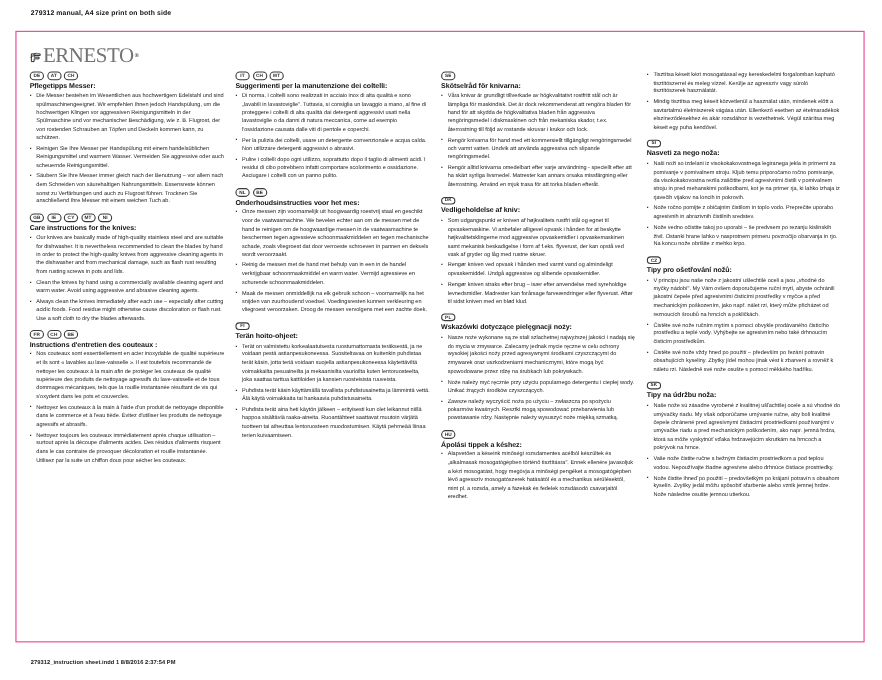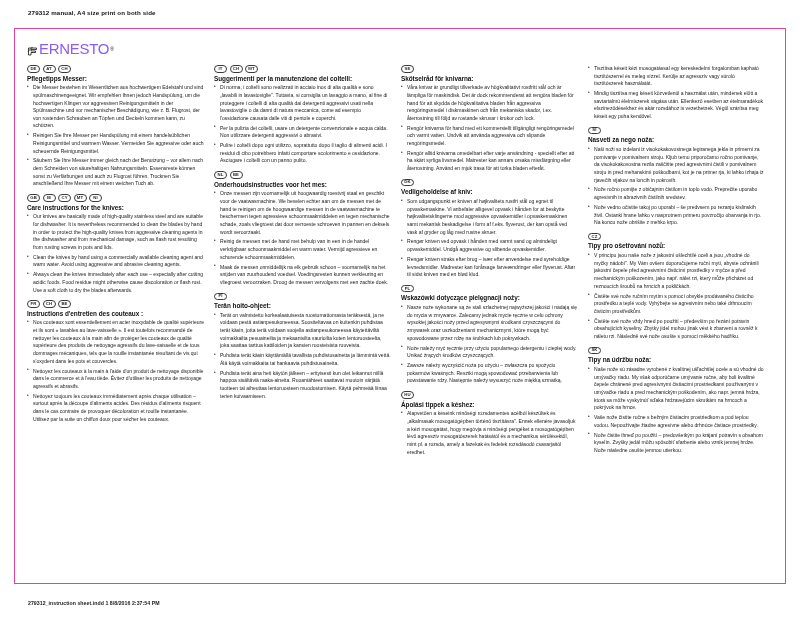--- a/index.html
+++ b/index.html
@@ -45,26 +45,26 @@
     align-items: center;
     gap: 1px;
   }
   .logo-mark {
     width: 11px;
     height: 11px;
     position: relative;
     display: inline-block;
   }
   .logo-text {
-    font-size: 15px;
+    font-size: 19px;
     font-weight: 500;
     letter-spacing: -0.02em;
-    color: #8b5cf6;
+    color: #737373;
     line-height: 1;
-    font-family: Liberation Sans, sans-serif;
+    font-family: Liberation Serif, serif;
   }
   .logo-tm {
     font-size: 5px;
     vertical-align: super;
     color: #111;
   }
   .columns {
     position: absolute;
     left: 12px;
     top: 36px;

